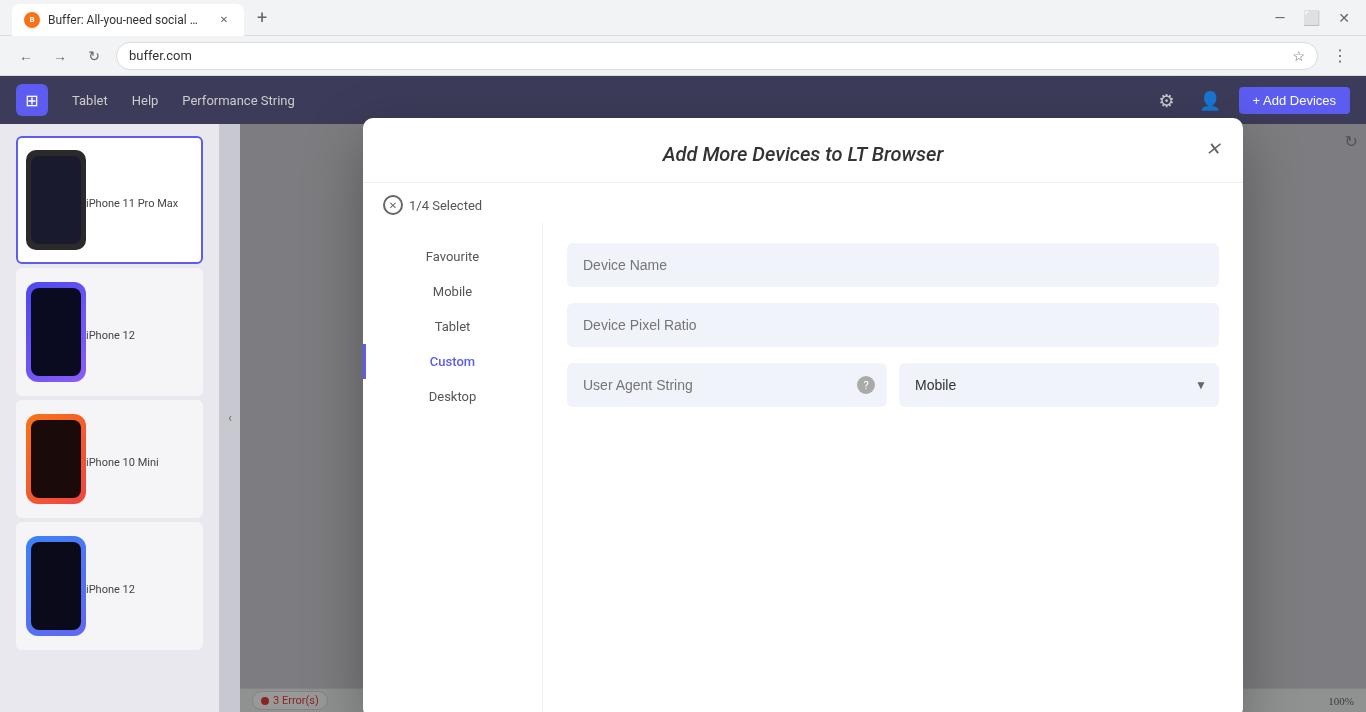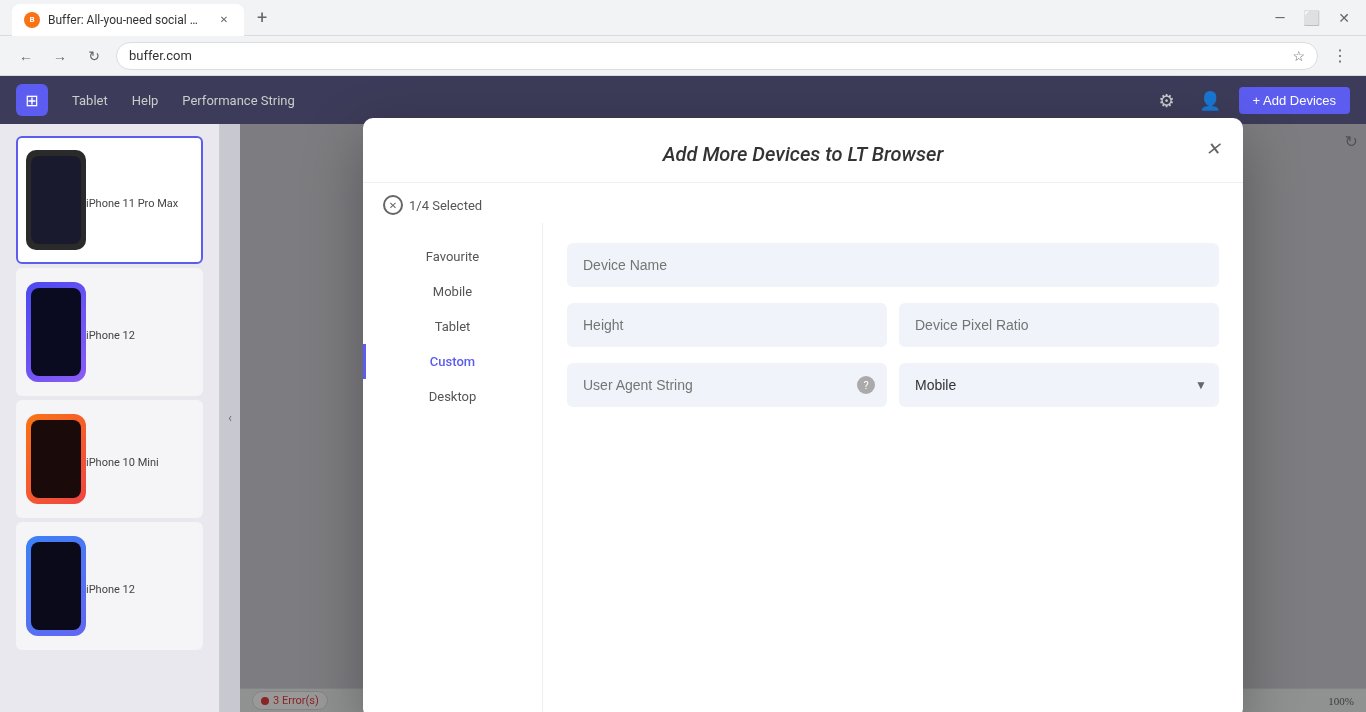--- a/index.html
+++ b/index.html
@@ -570,21 +570,20 @@
             <div class="modal-nav-item">Mobile</div>
             <div class="modal-nav-item">Tablet</div>
             <div class="modal-nav-item active">Custom</div>
             <div class="modal-nav-item">Desktop</div>
           </div>
 
           <div class="modal-content-area">
             <input class="form-input" type="text" placeholder="Device Name" style="">
 
             <div class="form-row">
-              <input class="form-input" type="text" placeholder="Height" style="">
               <input class="form-input" type="text" placeholder="Device Pixel Ratio" style="">
             </div>
 
             <div class="form-row">
               <div class="form-input-wrap">
                 <input class="form-input" type="text" placeholder="User Agent String" style="">
                 <div class="input-help">?</div>
               </div>
               <div class="form-select-wrap">
                 <select class="form-select">

